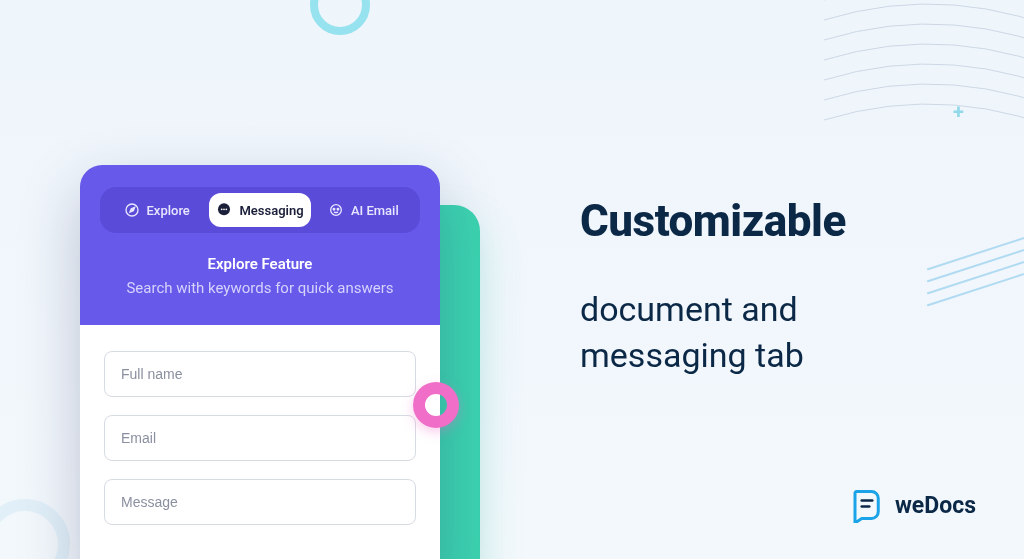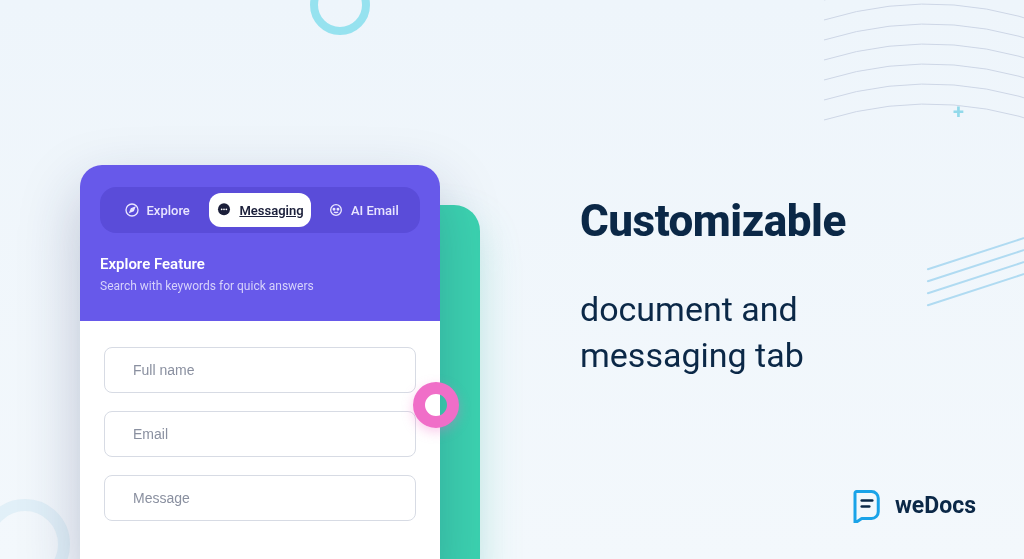--- a/index.html
+++ b/index.html
@@ -37,21 +37,21 @@
     top:165px;
     width:360px;
     background:#fff;
     border-radius:22px;
     box-shadow: 0 24px 60px rgba(30,40,90,.25);
     overflow:hidden;
   }
   .widget-header {
     background:#6759ea;
     padding:22px 20px 28px;
-    text-align:left;
+    text-align:center;
   }
   .tabbar {
     display:flex;
     background:#5a4cd9;
     border-radius:16px;
     padding:6px;
     gap:2px;
     margin-bottom:22px;
   }
   .tab {
@@ -64,35 +64,34 @@
     border-radius:12px;
     color:#e8e5ff;
     font-size:13px;
     font-weight:500;
     cursor:pointer;
   }
   .tab.active {
     background:#fff;
     color:#1b1f3a;
     font-weight:600;
-    text-decoration:underline;
   }
   .tab .icon { display:inline-flex; }
   .tab .icon svg { width:16px; height:16px; }
 
   .widget-title { color:#fff; font-size:15px; font-weight:600; margin-bottom:6px; }
-  .widget-sub { color:#d6d2fb; font-size:12px; }
+  .widget-sub { color:#d6d2fb; font-size:15px; }
 
   .widget-body { padding:26px 24px 40px; background:#fff; }
   .field {
     width:100%;
     border:1px solid #d7dbe4;
     background:#fff;
     border-radius:8px;
-    padding:14px 28px;
+    padding:14px 16px;
     font-size:14px;
     color:#5a6275;
     margin-bottom:18px;
     outline:none;
   }
   .field::placeholder { color:#8a90a0; }
 
   
   .pink-ring {
     position:absolute;

